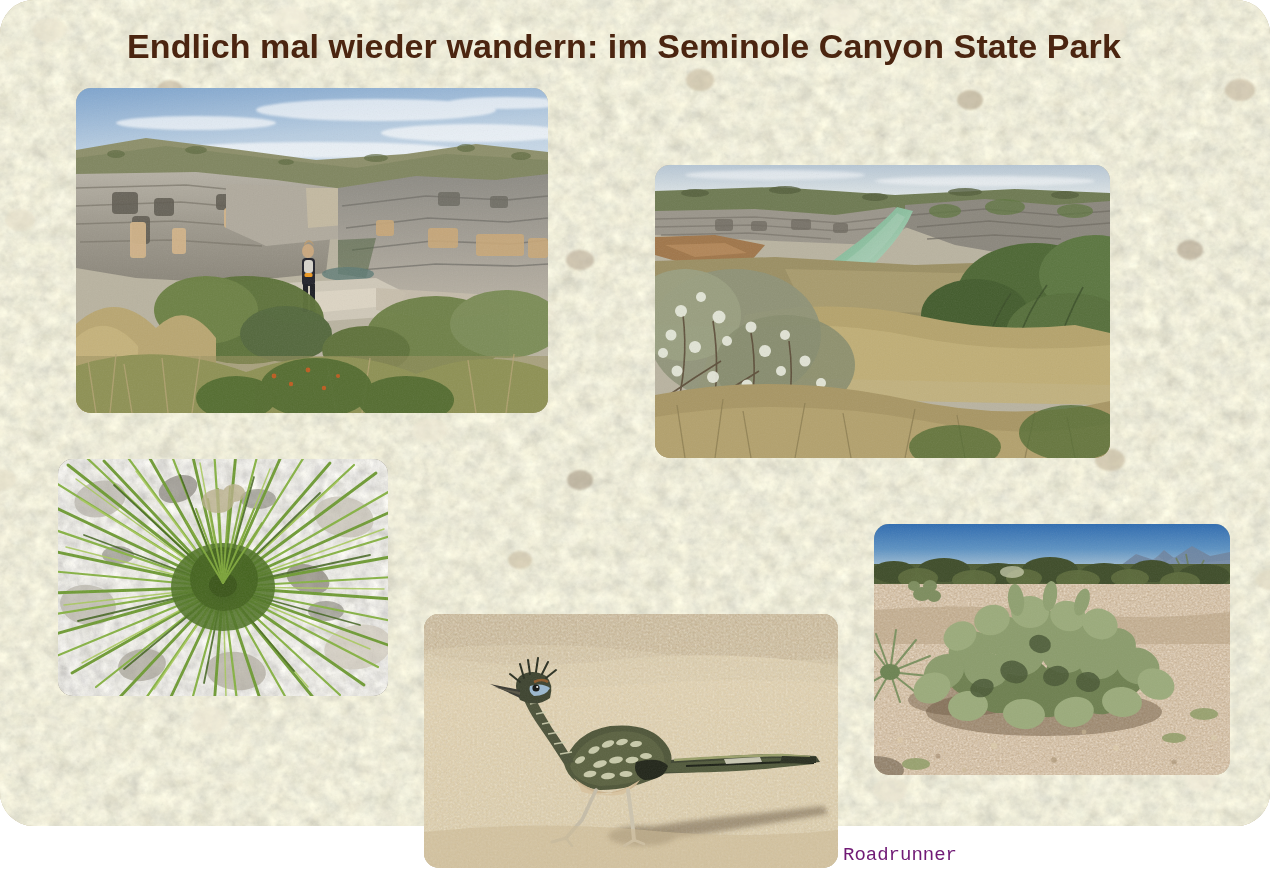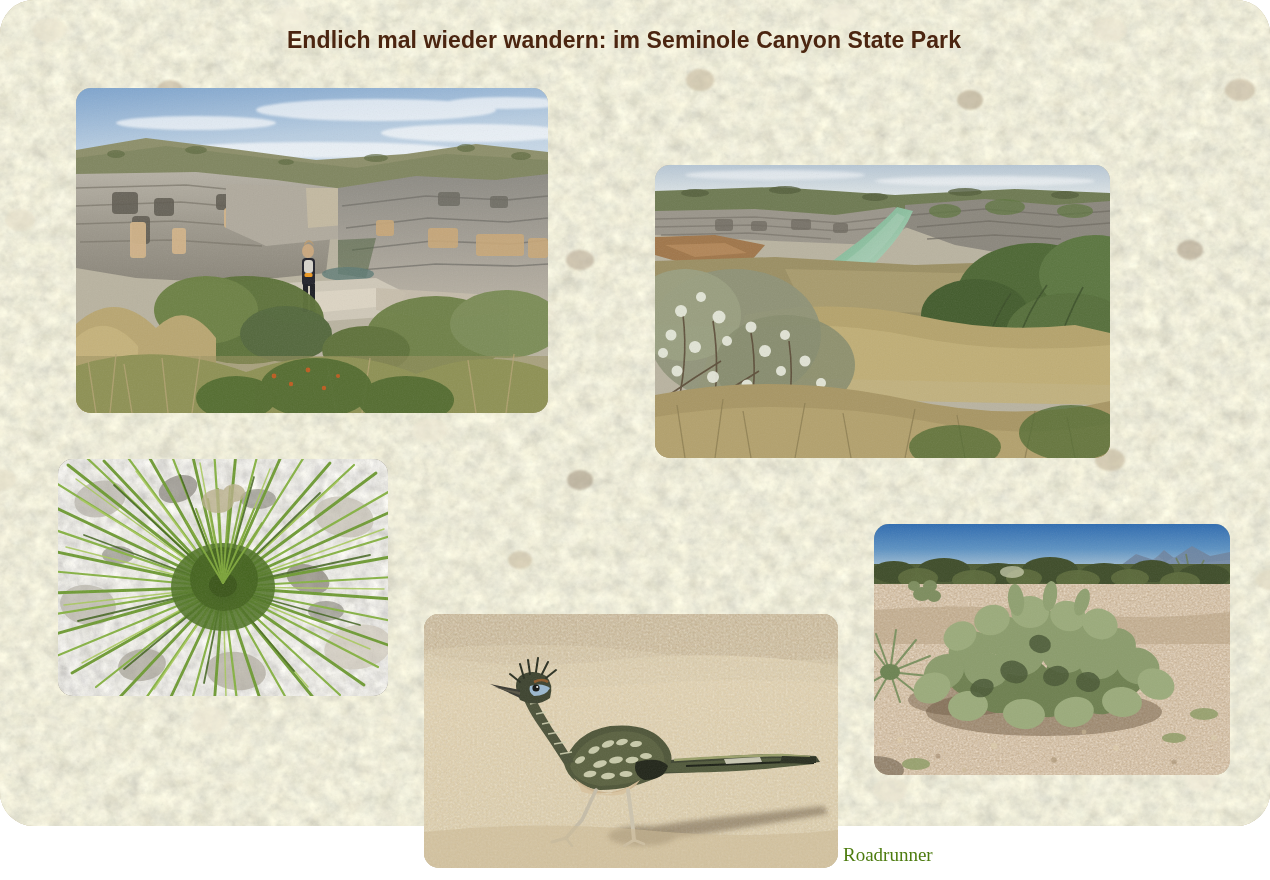--- a/index.html
+++ b/index.html
@@ -34,21 +34,21 @@
 
   
   #page-title {
     position: absolute;
     left: 0;
     top: 27px;
     width: 1248px;
     text-align: center;
     font-family: "Liberation Sans", sans-serif;
     font-weight: bold;
-    font-size: 23px;
+    font-size: 34px;
     letter-spacing: 0.1px;
     color: #4b2510;
     z-index: 40;
     white-space: nowrap;
   }
 
   
   .photo {
     position: absolute;
     border-radius: 15px;
@@ -62,23 +62,23 @@
   #photo-river-canyon { left: 655px; top: 165px; width: 455px; height: 293px; }
   #photo-sotol-plant  { left: 58px;  top: 459px; width: 330px; height: 237px; }
   #photo-roadrunner   { left: 424px; top: 614px; width: 414px; height: 254px; }
   #photo-cactus       { left: 874px; top: 524px; width: 356px; height: 251px; }
 
   
   #caption-roadrunner {
     position: absolute;
     left: 843px;
     top: 844px;
-    font-family: Liberation Serif, serif;
+    font-family: Liberation Mono, monospace;
     font-size: 19px;
-    color: #4d7c0f;
+    color: #701a75;
     z-index: 30;
     white-space: nowrap;
   }
 </style>
 </head>
 <body>
 
 <div id="gravel-panel">
   <svg class="gravel-layer" viewBox="0 0 1350 906" preserveAspectRatio="xMidYMid slice" xmlns="http://www.w3.org/2000/svg">
     <defs>

